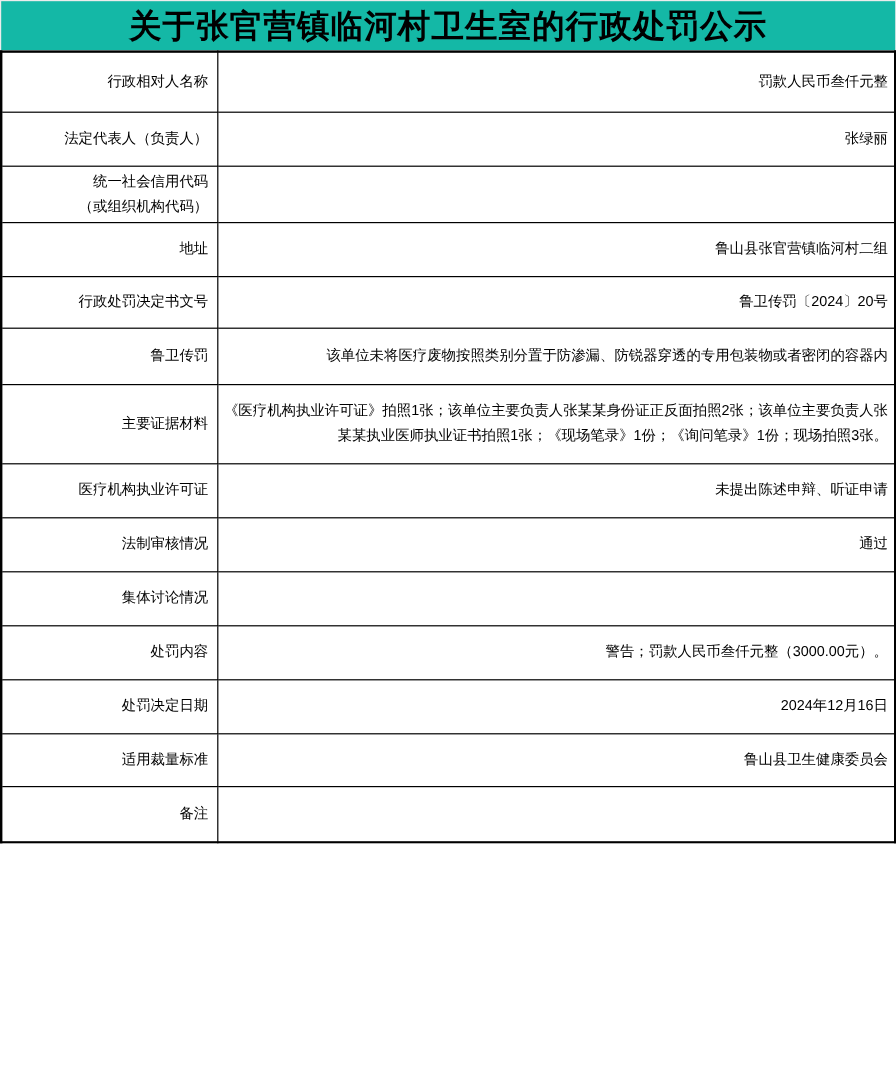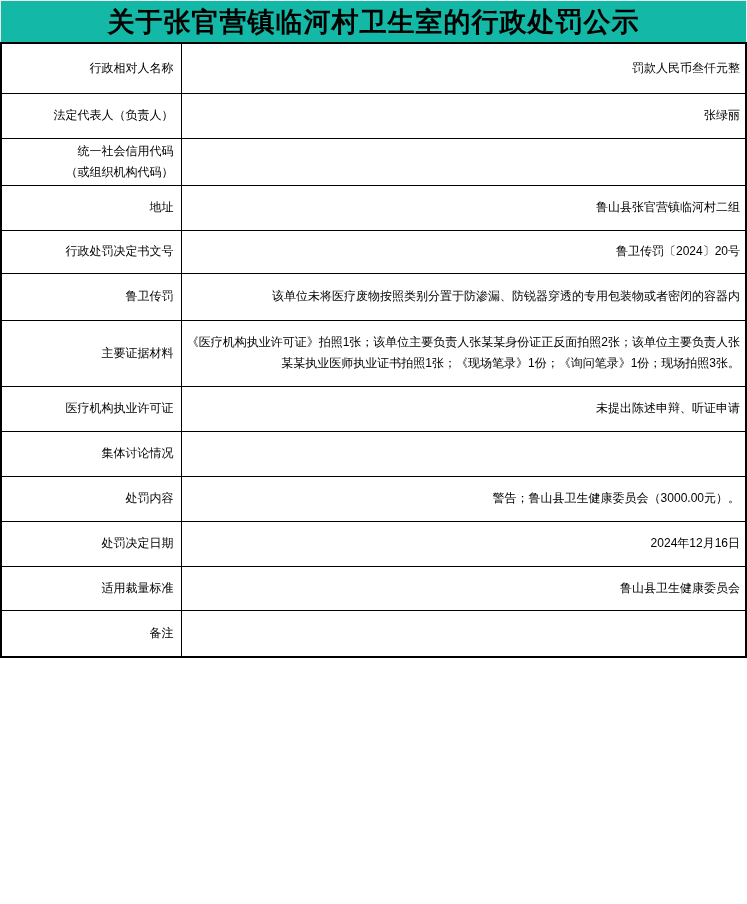--- a/index.html
+++ b/index.html
@@ -89,26 +89,30 @@
   </tr>
         <tr style="height: 66px;">
     <td class="label-cell">主要证据材料</td>
     <td class="value-cell">《医疗机构执业许可证》拍照1张；该单位主要负责人张某某身份证正反面拍照2张；该单位主要负责人张某某执业医师执业证书拍照1张；《现场笔录》1份；《询问笔录》1份；现场拍照3张。</td>
   </tr>
         <tr style="height: 45px;">
     <td class="label-cell">医疗机构执业许可证</td>
     <td class="value-cell">未提出陈述申辩、听证申请</td>
   </tr>
         <tr style="height: 45px;">
+    <td class="label-cell">法制审核情况</td>
+    <td class="value-cell">通过</td>
+  </tr>
+        <tr style="height: 45px;">
     <td class="label-cell">集体讨论情况</td>
     <td class="value-cell"></td>
   </tr>
         <tr style="height: 45px;">
     <td class="label-cell">处罚内容</td>
-    <td class="value-cell">警告；鲁山县卫生健康委员会（3000.00元）。</td>
+    <td class="value-cell">警告；罚款人民币叁仟元整（3000.00元）。</td>
   </tr>
         <tr style="height: 45px;">
     <td class="label-cell">处罚决定日期</td>
     <td class="value-cell">2024年12月16日</td>
   </tr>
         <tr style="height: 44px;">
     <td class="label-cell">适用裁量标准</td>
     <td class="value-cell">鲁山县卫生健康委员会</td>
   </tr>
         <tr style="height: 47px;">

